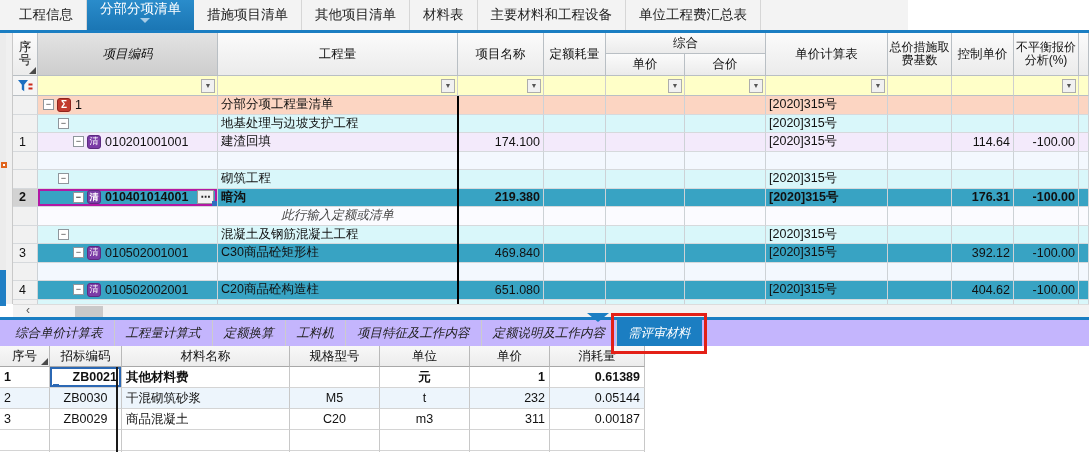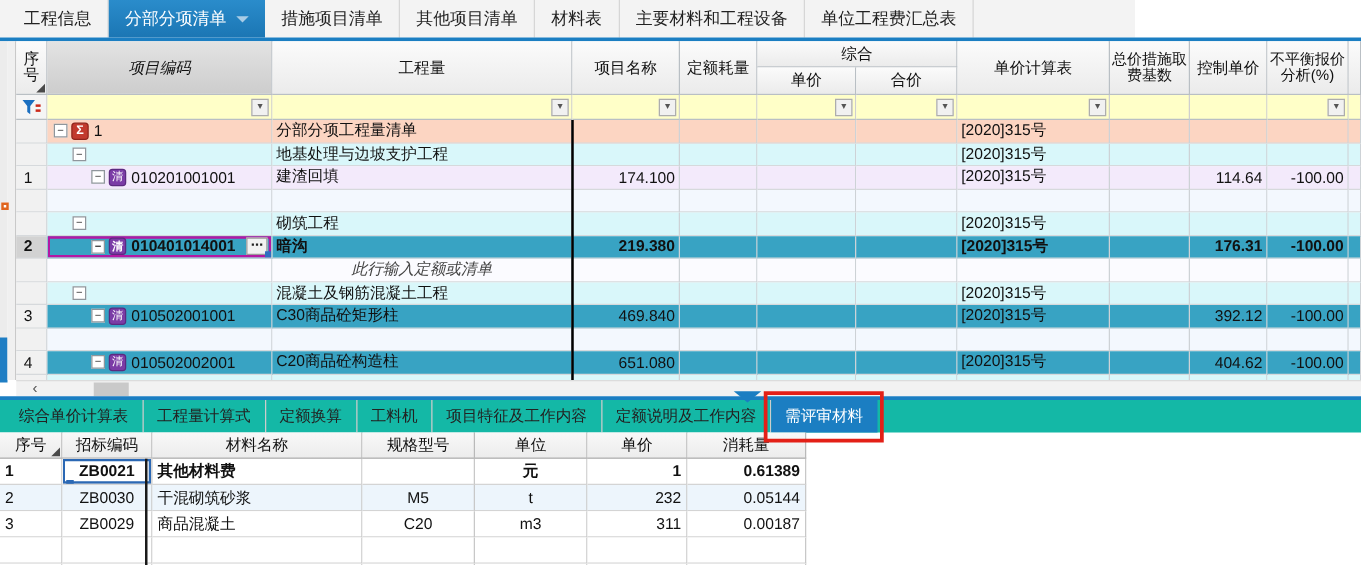--- a/index.html
+++ b/index.html
@@ -2,21 +2,21 @@
 <html><head>
 <meta charset="utf-8">
 <style>
   * { margin:0; padding:0; box-sizing:border-box; }
   body { font-family:"Liberation Sans","DejaVu Sans",sans-serif; background:#fff; }
   .screen { position:relative; width:1089px; height:452px; overflow:hidden; background:#fff; font-size:12.5px; color:#111; }
 
   
   .toptabs { position:absolute; left:0; top:0; width:908px; height:30px; background:#f3f3f3; display:flex; align-items:stretch; padding-left:6px; }
   .ttab { display:flex; align-items:center; padding:0 13px; font-size:13.5px; color:#222; border-right:1px solid #d6d6d6; cursor:default; white-space:nowrap; }
-  .ttab.active { background:linear-gradient(#2a8ccb,#1b76b4); color:#fff; border-right:none; }
+  .ttab.active { background:linear-gradient(#2a8ccb,#1b76b4); color:#fff; border-right:none;flex-direction:column; }
   .caret { width:0; height:0; border-left:5px solid transparent; border-right:5px solid transparent; border-top:5px solid #a8cce6; margin-left:8px; }
   .accent { position:absolute; left:0; width:1089px; height:3px; background:#1b7ec2; }
   .accent.a1 { top:30px; } .accent.a2 { top:317px; }
 
   
   .vscroll { position:absolute; left:0; top:33px; width:6px; height:271px; background:#ececec; }
   .vthumb { position:absolute; left:0; top:237px; width:6px; height:36px; background:#1f7ec4; }
   .gutter { position:absolute; left:6px; top:33px; width:7px; height:271px; background:#f0f0f0; border-right:1px solid #c9c9c9; }
   .rowmarker { position:absolute; left:1px; top:162px; width:6px; height:6px; border:2px solid #e0651f; background:#fff; }
 
@@ -61,36 +61,36 @@
   .partial { height:4.5px; }
   .partial > .c { border-bottom:none; }
   .freeze-main { position:absolute; left:457px; top:96px; width:2px; height:208px; background:#000; }
 
   
   .hscroll { position:absolute; left:13px; top:304px; width:1076px; height:13px; background:#f2f2f2; border-top:1px solid #dcdcdc; }
   .harrow { position:absolute; left:6px; top:0; width:18px; height:13px; color:#555; font-size:12px; line-height:11px; text-align:center; }
   .hthumb { position:absolute; left:62px; top:1px; width:28px; height:11px; background:#c9c9c9; }
 
   
-  .bottabs { position:absolute; left:0; top:320px; width:1089px; height:26px; background:#14b8a6; display:flex; align-items:stretch; padding-left:4px; overflow:visible; }
+  .bottabs { position:absolute; left:0; top:320px; width:1089px; height:26px; background:#c4b5fd; display:flex; align-items:stretch; padding-left:4px; overflow:visible;font-style:italic; }
   .btab { position:relative; display:flex; align-items:center; padding:0 11px; font-size:12.5px; color:#222; border-right:1px solid #cccccc; white-space:nowrap; }
   .btab.active { background:#1b7ec2; color:#fff; border-right:none; }
   .redbox { position:absolute; left:-6px; right:-5px; top:-7px; bottom:-8px; border:3px solid #e32017; z-index:9; pointer-events:none; }
   .overflow-arrow { position:absolute; left:-30px; top:-7px; width:0; height:0; border-left:11px solid transparent; border-right:11px solid transparent; border-top:9px solid #1b7ec2; }
 
   
   .btable { position:absolute; left:0; top:346px; width:645px; }
   .brow { display:grid; grid-template-columns:50px 72px 168px 90px 90px 80px 95px; height:21px; }
   .bh { background:linear-gradient(#f8f8f8,#ececec); border-right:1px solid #b9b9b9; border-bottom:1px solid #a8a8a8; display:flex; align-items:center; justify-content:center; position:relative; }
   .bc { border-right:1px solid #c8c8c8; border-bottom:1px solid #d4d4d4; display:flex; align-items:center; padding:0 4px; overflow:hidden; white-space:nowrap; background:#fff; }
   .brow.alt .bc { background:#edf5fc; }
   .brow.boldrow .bc { font-weight:bold; }
   .bcc { justify-content:center; } .bcr { justify-content:flex-end; }
   .bseq { padding-left:4px; }
-  .bsel { box-shadow:inset 0 0 0 2px #2b68b4; position:relative; }
+  .bsel { box-shadow:inset 0 0 0 2px #2b68b4; position:relative;justify-content:flex-end; }
   .bsel::after { content:""; position:absolute; left:3px; bottom:-3px; width:6px; height:6px; background:#2b68b4; }
   .freeze-bot { position:absolute; left:116px; top:21px; width:2px; height:85px; background:#1a1a1a; }
 </style>
 </head>
 <body>
 
 <div class="screen">
 
   <div class="toptabs">
     <div class="ttab">

